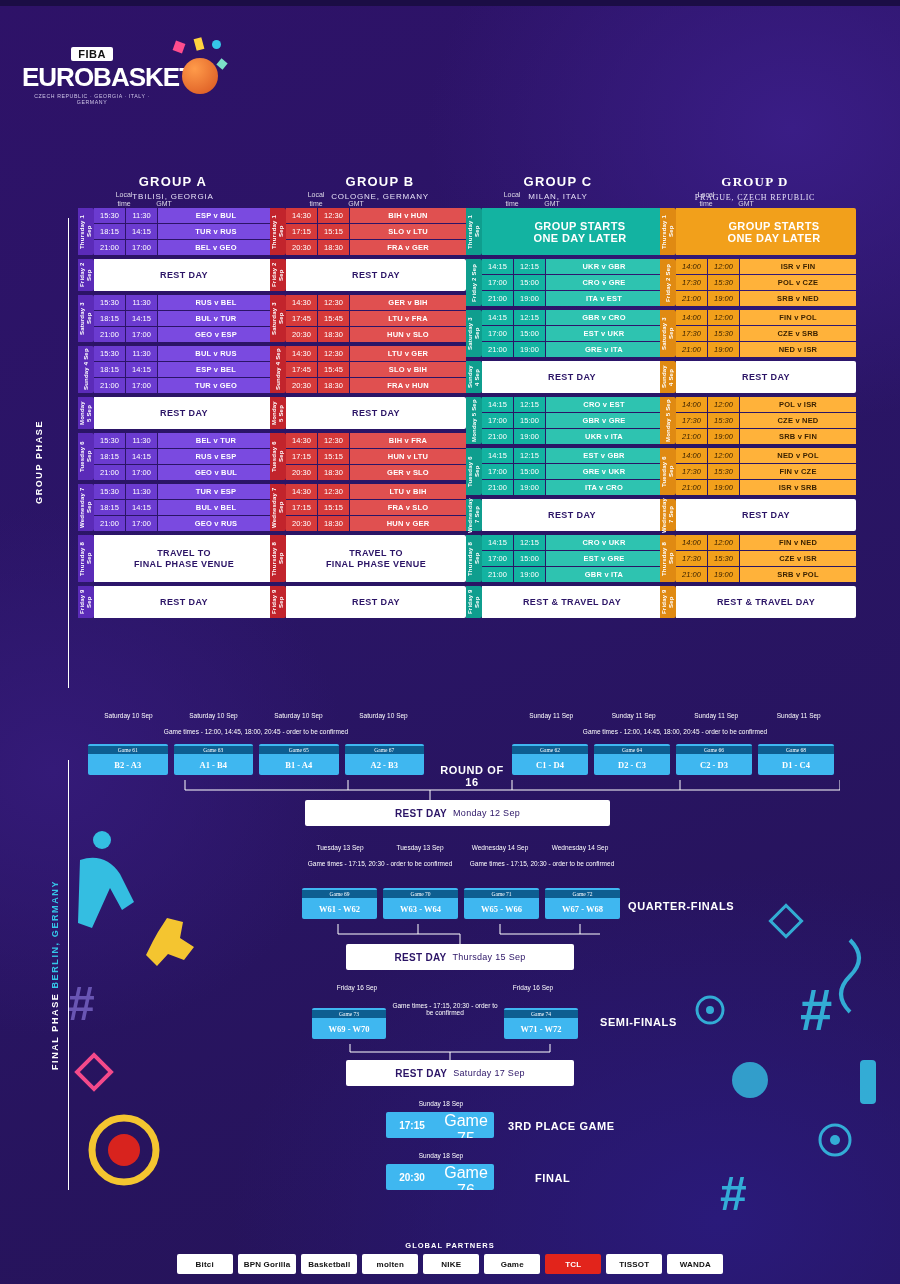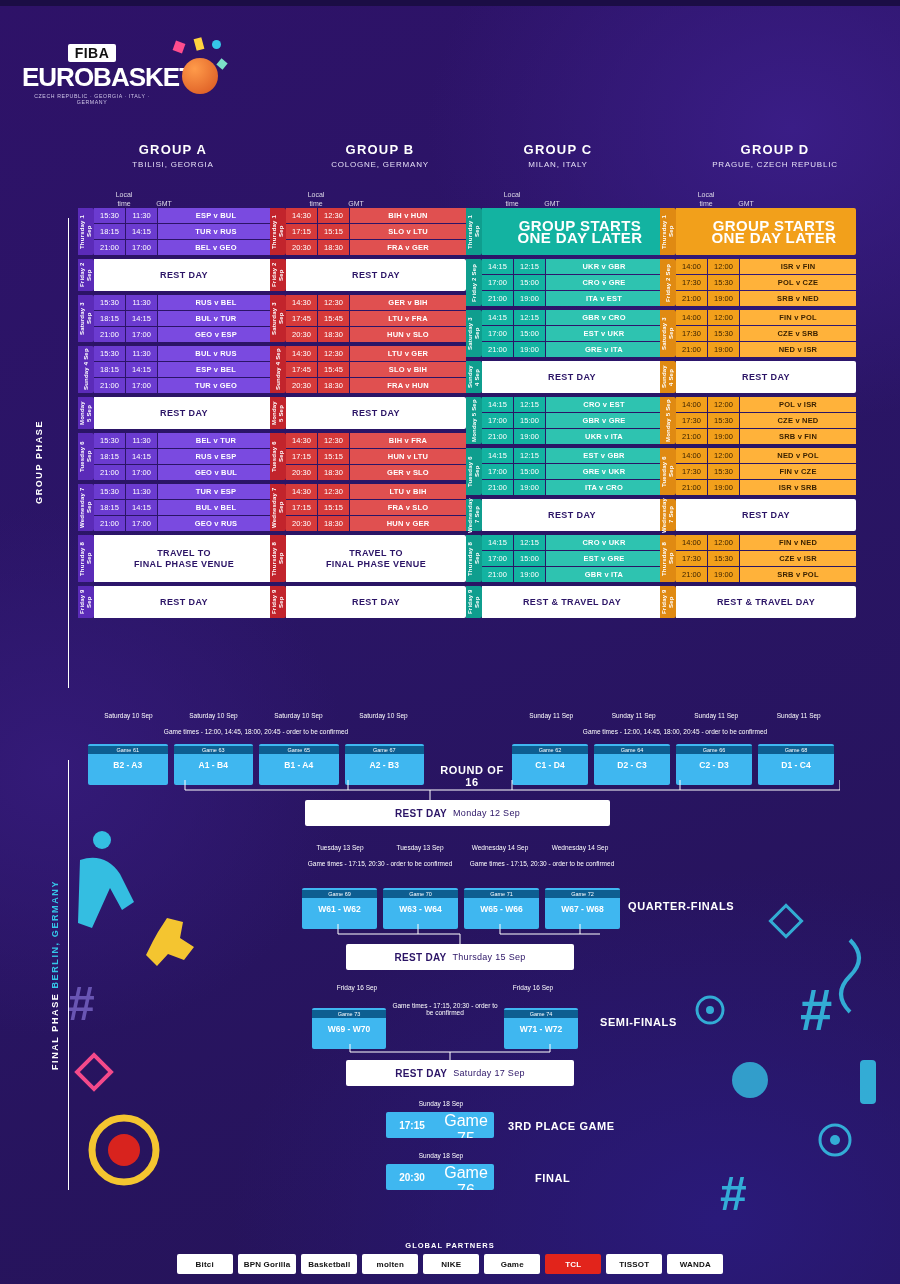--- a/index.html
+++ b/index.html
@@ -21,21 +21,21 @@
       linear-gradient(160deg,#2e1268 0%, #2a1566 40%, #251358 100%);
     pointer-events:none;
   }
   .topbar { position:absolute; top:0; left:0; width:900px; height:6px; background:#1b0d45; }
 
   
   .header { position:absolute; top:38px; left:0; width:900px; height:80px; }
   .logo { position:absolute; left:22px; top:6px; width:140px; text-align:center; }
   .logo .fiba {
     display:inline-block; background:#fff; color:#111; font-weight:bold;
-    font-size:14px; letter-spacing:.5px; padding:1px 7px; border-radius:2px;
+    font-size:11px; letter-spacing:.5px; padding:1px 7px; border-radius:2px;
   }
   .logo .euro {
     font-size:26px; font-weight:bold; letter-spacing:-1px; line-height:26px; margin-top:2px;
     color:#fff; font-family:"Liberation Sans", sans-serif;
   }
   .logo .hosts { font-size:5.2px; letter-spacing:.6px; margin-top:3px; color:#cfc6e8; }
   .mascot { position:absolute; left:168px; top:0px; width:64px; height:62px; }
   .mascot .ball { position:absolute; left:14px; top:20px; width:36px; height:36px; border-radius:50%;
      background:radial-gradient(circle at 35% 30%, #ff9b4a, #d8541f); }
   .mascot .conf1 { position:absolute; left:6px; top:4px; width:10px; height:10px; background:#ff4d8d; transform:rotate(20deg); }
@@ -44,23 +44,23 @@
   .mascot .conf4 { position:absolute; left:50px; top:22px; width:8px; height:8px; background:#7ce0c8; transform:rotate(40deg); }
   .title {
     position:absolute; left:280px; top:18px; width:540px; text-align:center;
     font-size:33px; font-weight:bold; letter-spacing:1.5px;
     font-style:italic;
   }
 
   
   .groups-head { position:absolute; top:142px; left:0; width:900px; height:50px; }
   .gh { position:absolute; text-align:center; width:190px; }
-  .gh .name { font-size:13px; font-weight:bold; letter-spacing:1.2px; }
+  .gh .name { font-size:13px; font-weight:bold; letter-spacing:1.2px;margin-top:32px; }
   .gh .city { font-size:8px; letter-spacing:.8px; margin-top:3px; color:#e6e0f7; }
-  .gh1 { left:78px; } .gh2 { left:285px; } .gh3 { left:463px; } .gh4 { left:680px; }
+  .gh1 { left:78px; } .gh2 { left:285px; } .gh3 { left:463px; } .gh4 { left:660px;font-family:Liberation Serif, serif; }
 
   .timehdr { position:absolute; font-size:7px; line-height:9px; color:#dedae9; text-align:center; }
   .th-local { width:28px; }
   .th-gmt { width:28px; }
 
   
   .gcol { position:absolute; top:208px; width:196px; }
   .gcolA { left:78px; } .gcolB { left:270px; } .gcolC { left:466px; } .gcolD { left:660px; }
 
   .daygrp { display:flex; margin-bottom:4px; }
@@ -74,57 +74,58 @@
   .rows { flex:1; display:flex; flex-direction:column; gap:1px; }
   .grow { display:flex; gap:1px; height:15px; align-items:stretch; }
   .cell-t { width:31px; font-size:7.5px; display:flex; align-items:center; justify-content:center; }
   .cell-g { flex:1; font-size:7.5px; font-weight:bold; display:flex; align-items:center; justify-content:center; letter-spacing:.2px; }
   .restbox {
     flex:1; background:#fff; color:#2b1466; font-size:9px; font-weight:bold;
     display:flex; align-items:center; justify-content:center; text-align:center;
     border-radius:0 2px 2px 0; letter-spacing:.4px; line-height:11px;
   }
   .startbox {
-    flex:1; color:#fff; font-size:15px; font-weight:bold;
+    flex:1; color:#fff; font-size:11px; font-weight:bold;
     display:flex; align-items:center; justify-content:center; text-align:center;
     border-radius:0 2px 2px 0; letter-spacing:.4px; line-height:12px;padding-left:16px;
   }
   .h47 { height:47px; } .h32 { height:32px; }
 
   
   .A .daytab { background:#5b2bb8; }
   .A .cell-t { background:#6b3bd0; }
   .A .cell-g { background:#7a4ae0; }
   .B .daytab { background:#c2242c; }
   .B .cell-t { background:#d63a3a; }
   .B .cell-g { background:#e05050; }
   .C .daytab { background:#0f9e8e; }
   .C .cell-t { background:#13b3a1; }
   .C .cell-g { background:#2ec3b0; }
   .C .startbox { background:#13b3a1; }
   .D .daytab { background:#e08a12; }
   .D .cell-t { background:#f2a01b; }
   .D .cell-g { background:#ffb23a; color:#3b2200; }
-  .D .cell-t { color:#3b2200; }
+  .D .cell-t { color:#3b2200;font-style:italic; }
   .D .startbox { background:#f2a01b; color:#fff; }
 
   
   .sidelabel {
     position:absolute; writing-mode:vertical-rl; transform:rotate(180deg);
     font-size:9px; font-weight:bold; letter-spacing:1.6px; color:#fff;
   }
   .bracketline { position:absolute; border-left:1px solid #fff; }
 
   
   .ko { position:absolute; left:0; top:712px; width:900px; }
   .ko-dates { font-size:6.5px; color:#fff; text-align:center; }
   .ko-note { font-size:6.5px; color:#fff; text-align:center; }
   .gbox {
     background:#3fb7f0; border-radius:2px; text-align:center; color:#fff;
-    padding:2px 0 13px 0;
+    padding:2px 0 3px 0;
+    font-family:Liberation Serif, serif;
   }
   .gbox .gno { font-size:5.5px; background:#0d5e91; display:block; line-height:8px; }
   .gbox .gteams { font-size:8.5px; font-weight:bold; line-height:12px; }
   .restwide {
     background:#fff; color:#2b1466; border-radius:2px; font-size:10px; font-weight:bold;
     display:flex; align-items:center; justify-content:center; height:26px; letter-spacing:.3px;
   }
   .restwide .sub { font-weight:normal; font-size:9px; margin-left:6px; }
   .stage-label { font-size:11px; font-weight:bold; letter-spacing:.6px; }
 

